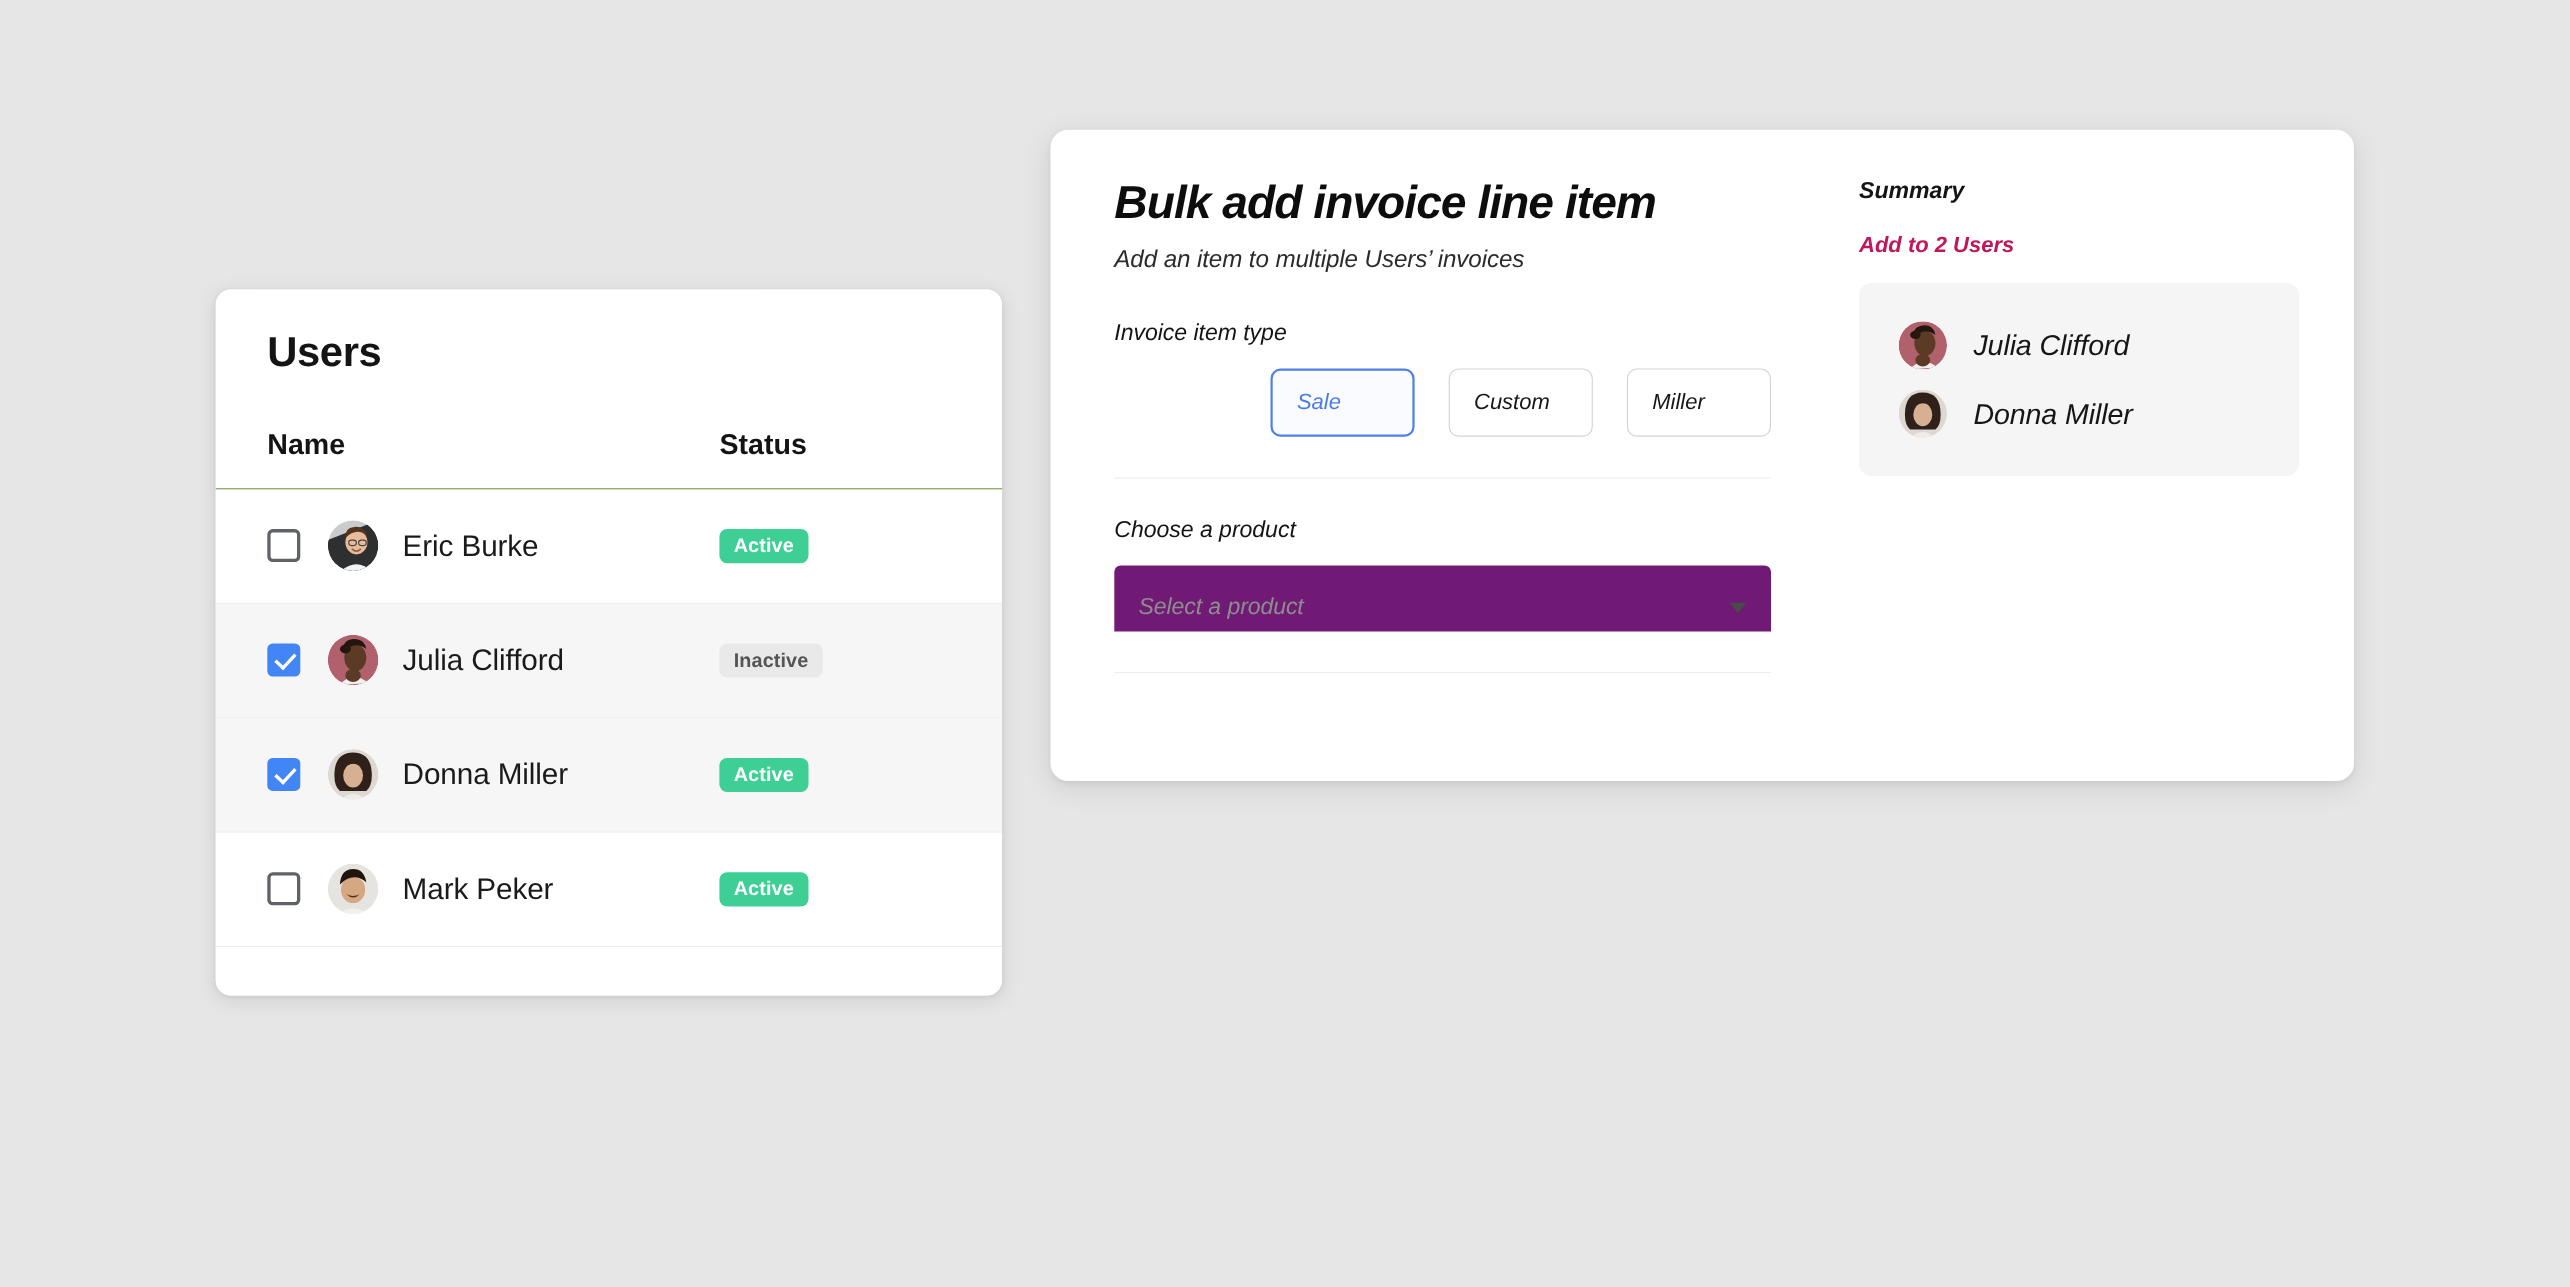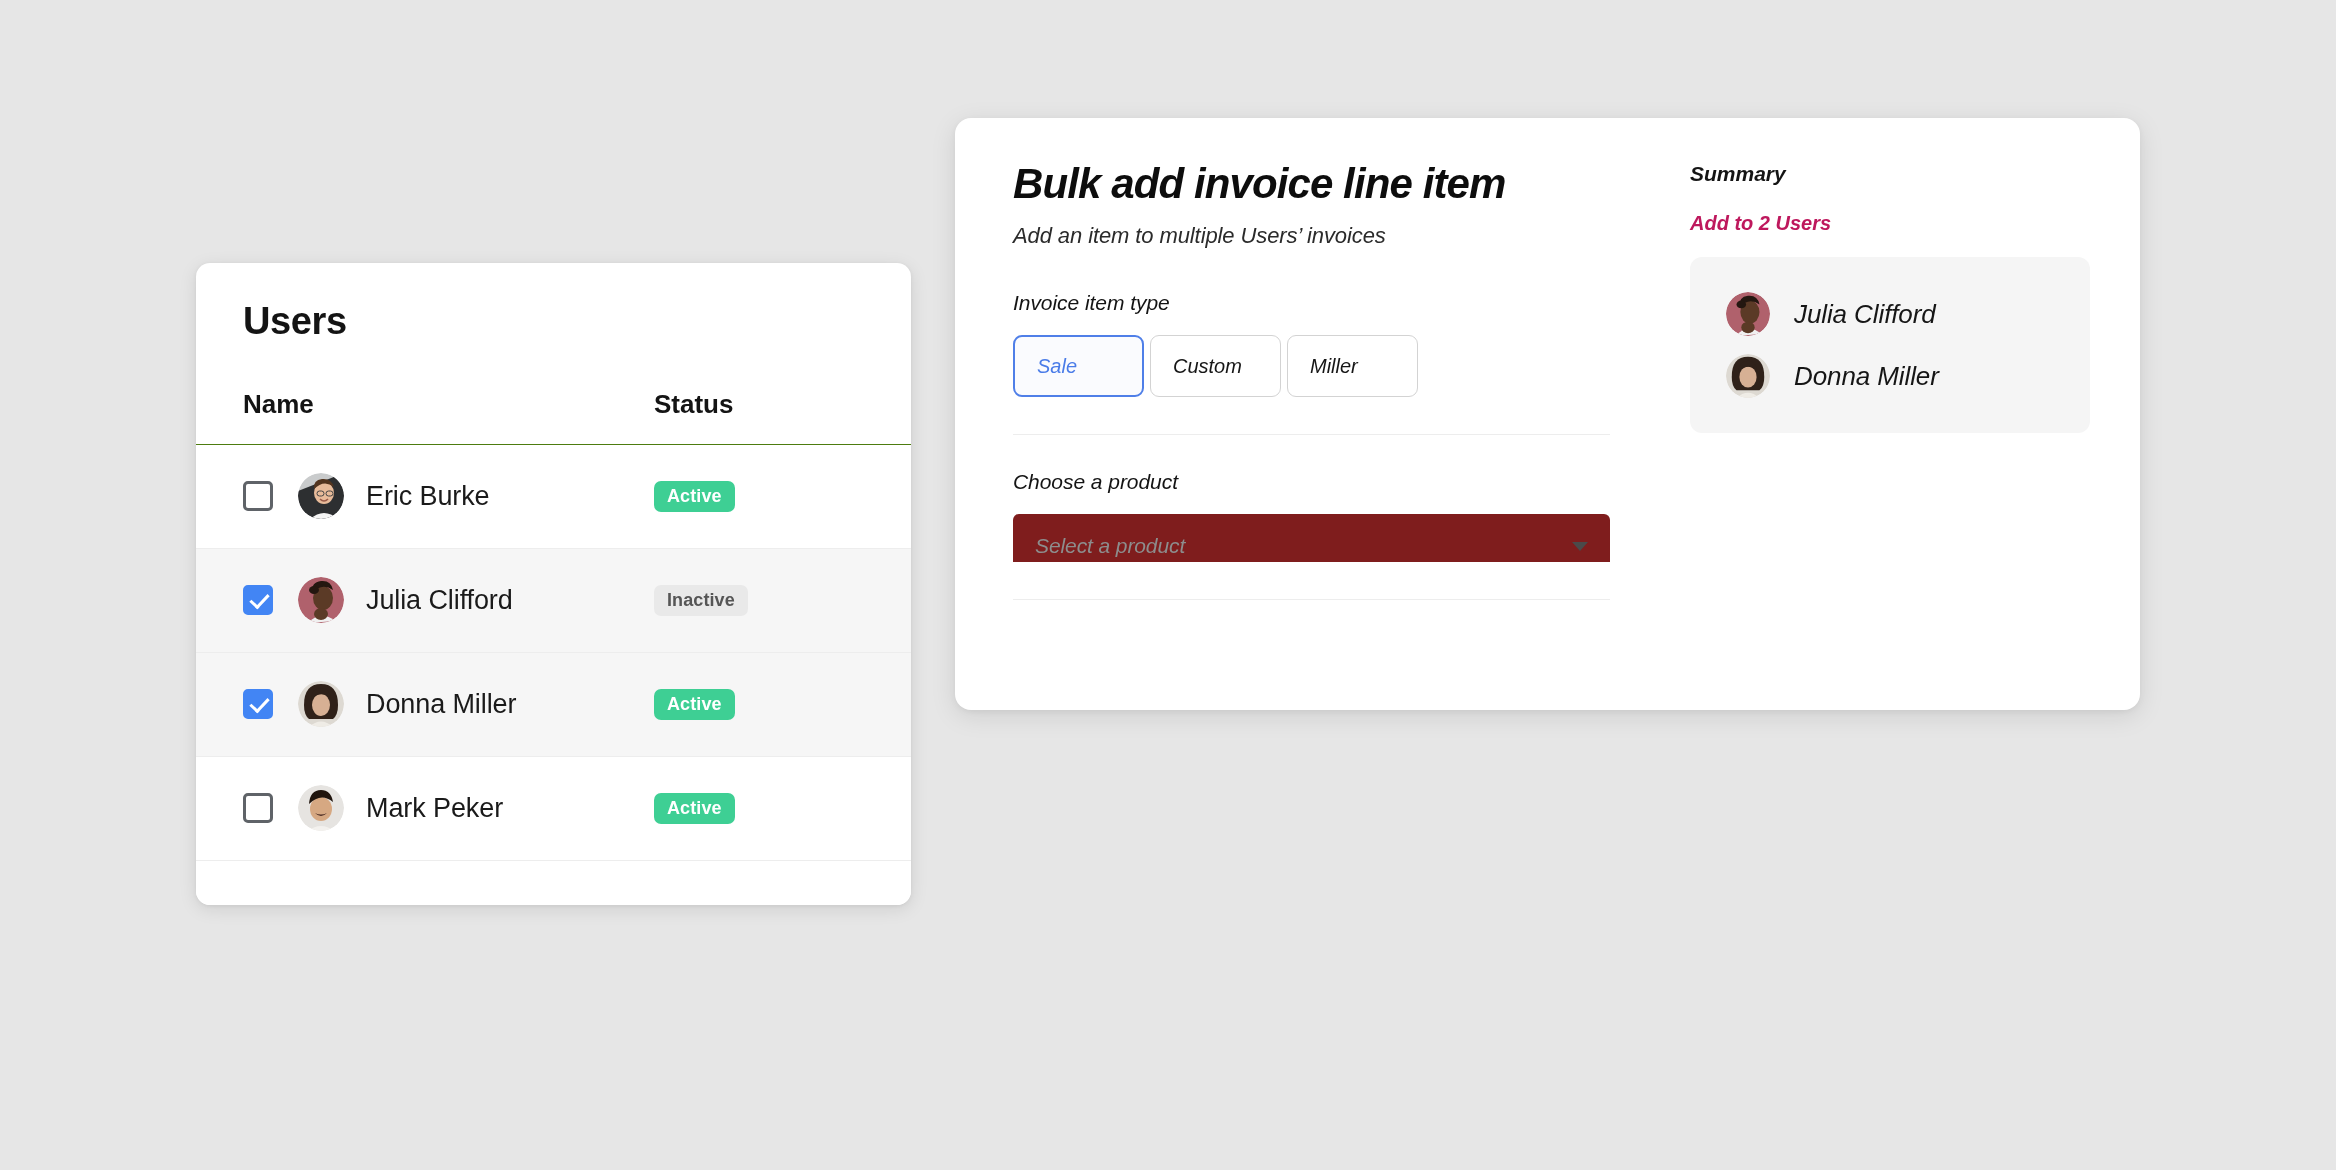--- a/index.html
+++ b/index.html
@@ -165,21 +165,21 @@
 
   .section-label {
     font-size: 21px;
     color: #141414;
     font-weight: normal;
     letter-spacing: -0.05px;
   }
 
   .section-gap-1 { margin-top: 42px; }
 
-  .type-row { display: flex; gap: 6px; margin-top: 20px; }
+  .type-row { display: flex; gap: 31px; margin-top: 20px; justify-content: flex-end; }
   .type-btn {
     width: 131px;
     height: 62px;
     border-radius: 9px;
     border: 1.5px solid #d3d3d3;
     background: #ffffff;
     display: flex;
     align-items: center;
     padding-left: 22px;
     font-size: 20px;
@@ -195,22 +195,22 @@
   .divider {
     height: 1px;
     background: #ededed;
     margin-top: 37px;
   }
 
   .field-group { margin-top: 35px; }
 
   .select-field {
     margin-top: 20px;
-    height: 48px;
-    background: #7f1d1d;
+    height: 60px;
+    background: #701a75;
     border-radius: 6px 6px 0 0;
     display: flex;
     align-items: center;
     padding: 16px 22px 0 22px;
     cursor: pointer;
   }
   .select-placeholder {
     font-size: 21px;
     color: #8d8d8d;
     flex: 1;

